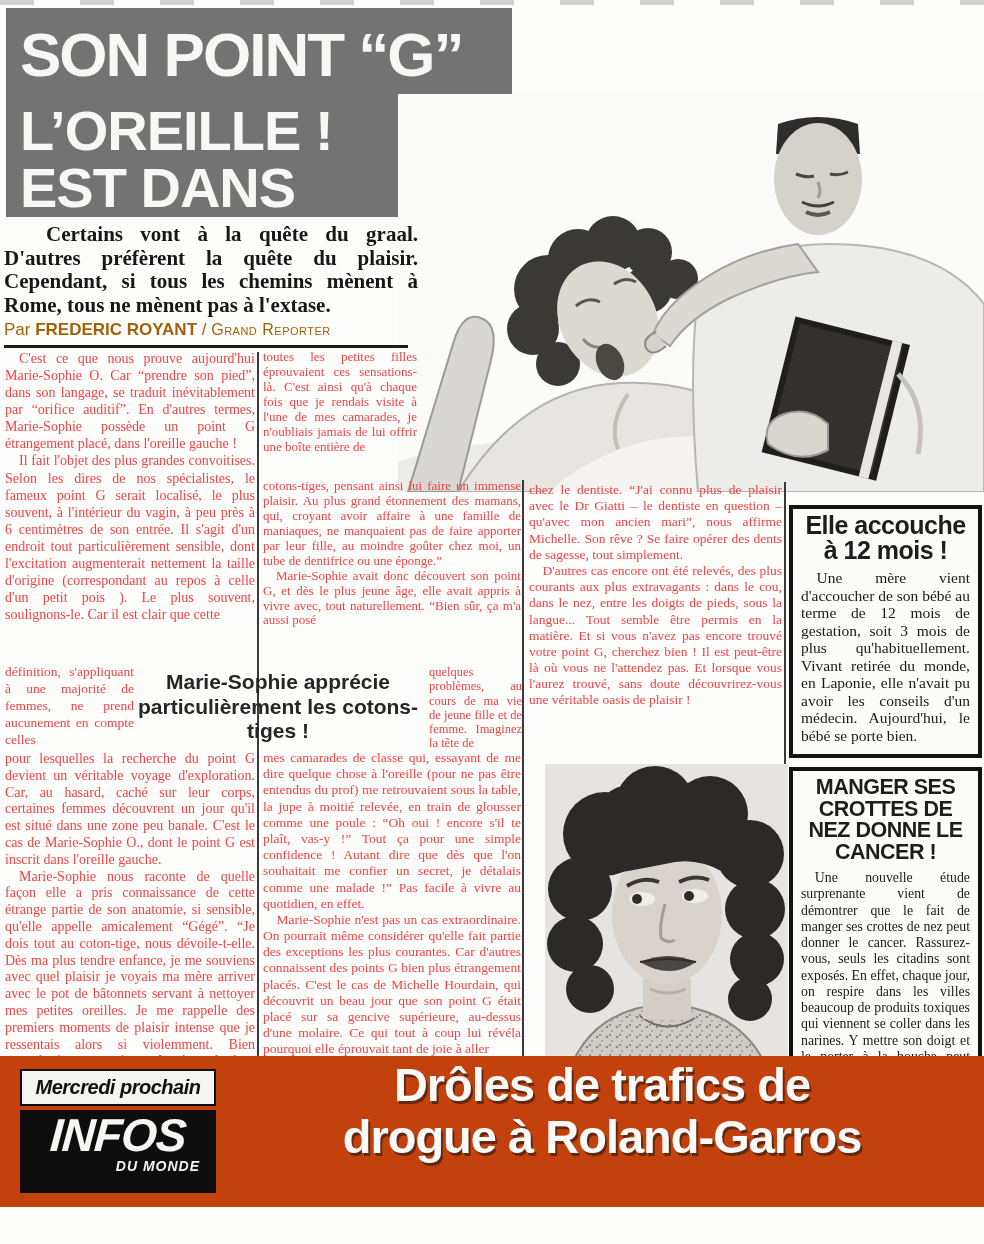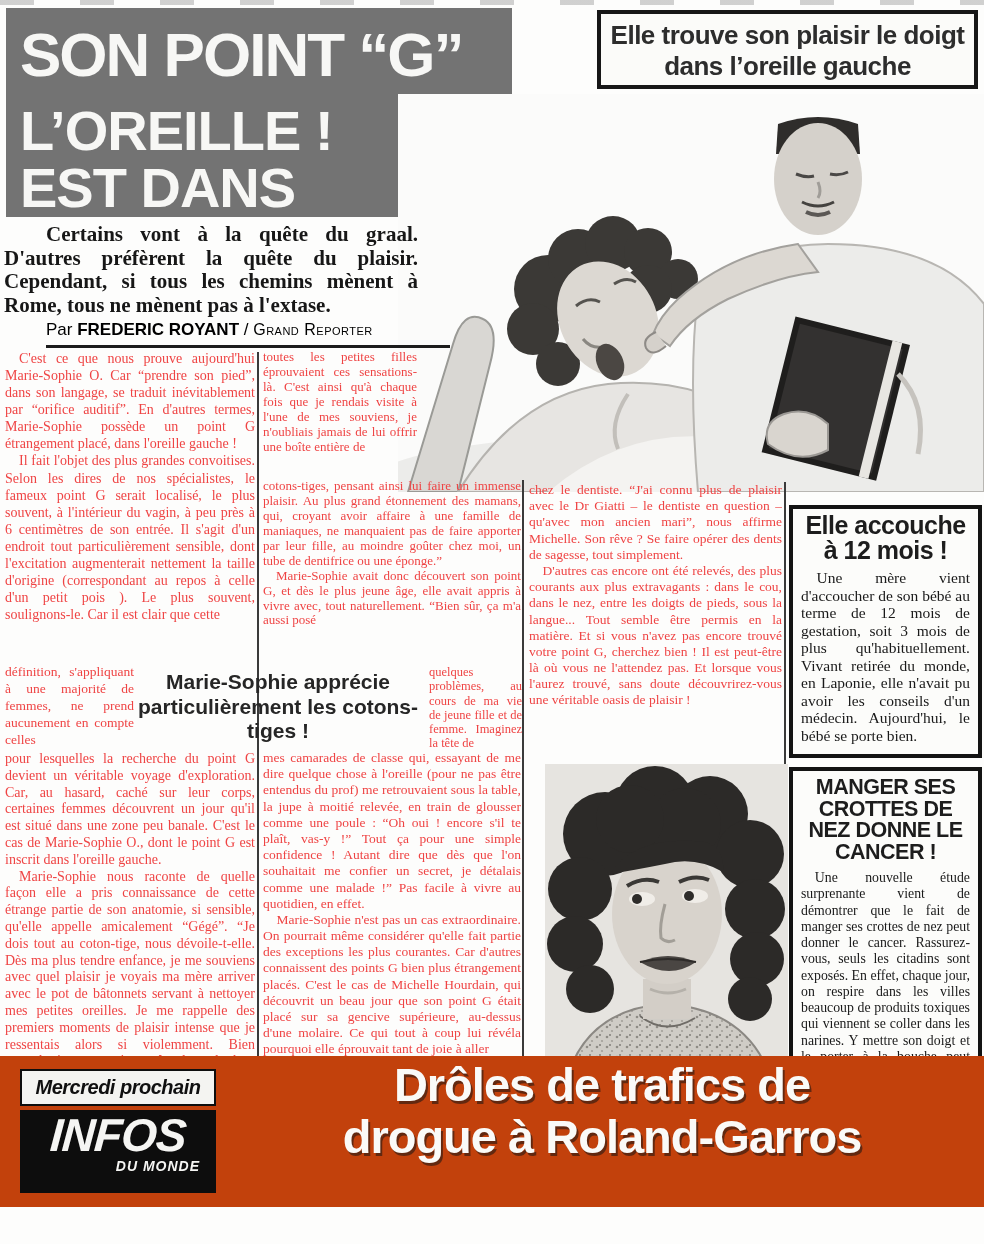--- a/index.html
+++ b/index.html
@@ -26,21 +26,21 @@
   }
   
   #intro {
     left:4px; top:223px; width:414px; height:94px;
     font-weight:bold; font-size:21px; line-height:1.12; text-align:justify;
     white-space:pre-wrap; color:#171717;
   }
   #byline {
     left:4px; top:320px; width:404px; height:28px;
     border-bottom:3px solid #1c1c1c; padding-bottom:3px;
-    font-family:"Liberation Sans",sans-serif; font-size:17px; color:#000000;margin-left:42px;
+    font-family:"Liberation Sans",sans-serif; font-size:17px; color:#a16207;
   }
   #byline .author { font-weight:bold; }
   #byline .role { font-variant:small-caps; font-weight:normal; font-size:16px; letter-spacing:0.5px; }
   
   .body-seg {
     position:absolute; font-family:"Liberation Serif",serif; color:#ef4444;
     text-align:justify; white-space:pre-wrap; overflow:hidden;
   }
   #col1a { left:5px;  top:350px; width:250px; height:314px; font-size:14px;   line-height:1.22; }
   #col1b { left:5px;  top:663px; width:129px; height:87px;  font-size:13.5px; line-height:1.26; }
@@ -117,21 +117,20 @@
 <div id="page">
 
   <div id="scan-noise" class="abs"></div>
 
   <div id="hl1" class="abs hl-block">SON POINT “G”</div>
   <div id="hl2" class="abs hl-block">
     <div>L’OREILLE !</div>
     <div>EST DANS</div>
   </div>
 
-  <div id="subhead" class="abs">Elle trouve son plaisir le doigt dans l’oreille gauche</div>
 
   <div id="photo1" class="abs">
     <svg width="586" height="398" viewBox="0 0 586 398">
       <rect width="586" height="398" fill="#fbfbfa"></rect>
       <ellipse cx="250" cy="390" rx="280" ry="50" fill="#ececea"></ellipse>
 
       <path d="M10 398 L55 250 Q65 215 85 225 Q102 233 92 270 L60 398 Z" fill="#d9d7d3" stroke="#9a9a96" stroke-width="2"></path>
 
       <path d="M60 398 Q120 300 210 290 Q300 282 360 330 L380 398 Z" fill="#e7e5e2" stroke="#b5b3af" stroke-width="2"></path>
       <path d="M150 398 Q230 330 330 345 L350 398 Z" fill="#f4f3f1"></path>
@@ -183,21 +182,21 @@
 
   <div id="rule1" class="vrule"></div>
   <div id="rule2" class="vrule"></div>
   <div id="rule3" class="vrule"></div>
 
   <div id="col1a" class="body-seg"> C'est ce que nous prouve aujourd'hui Marie-Sophie O. Car “prendre son pied”, dans son langage, se traduit inévitablement par “orifice auditif”. En d'autres termes, Marie-Sophie possède un point G étrangement placé, dans l'oreille gauche !
  Il fait l'objet des plus grandes convoitises. Selon les dires de nos spécialistes, le fameux point G serait localisé, le plus souvent, à l'intérieur du vagin, à peu près à 6 centimètres de son entrée. Il s'agit d'un endroit tout particulièrement sensible, dont l'excitation augmenterait nettement la taille d'origine (correspondant au repos à celle d'un petit pois ). Le plus souvent, soulignons-le. Car il est clair que cette</div>
   <div id="col1b" class="body-seg">définition, s'appliquant à une majorité de femmes, ne prend aucunement en compte celles</div>
   <div id="col1c" class="body-seg">pour lesquelles la recherche du point G devient un véritable voyage d'exploration. Car, au hasard, caché sur leur corps, certaines femmes découvrent un jour qu'il est situé dans une zone peu banale. C'est le cas de Marie-Sophie O., dont le point G est inscrit dans l'oreille gauche.
  Marie-Sophie nous raconte de quelle façon elle a pris connaissance de cette étrange partie de son anatomie, si sensible, qu'elle appelle amicalement “Gégé”. “Je dois tout au coton-tige, nous dévoile-t-elle. Dès ma plus tendre enfance, je me souviens avec quel plaisir je voyais ma mère arriver avec le pot de bâtonnets servant à nettoyer mes petites oreilles. Je me rappelle des premiers moments de plaisir intense que je ressentais alors si violemment. Bien entendu, je ne pensais pas être la seule dans ce cas. Et je me doutais bien que</div>
-  <div id="col2a" class="body-seg">toutes les petites filles éprouvaient ces sensations-là. C'est ainsi qu'à chaque fois que je rendais visite à l'une de mes souviens, je n'oubliais jamais de lui offrir une boîte entière de</div>
+  <div id="col2a" class="body-seg">toutes les petites filles éprouvaient ces sensations-là. C'est ainsi qu'à chaque fois que je rendais visite à l'une de mes camarades, je n'oubliais jamais de lui offrir une boîte entière de</div>
   <div id="col2b" class="body-seg">cotons-tiges, pensant ainsi lui faire un immense plaisir. Au plus grand étonnement des mamans, qui, croyant avoir affaire à une famille de maniaques, ne manquaient pas de faire apporter par leur fille, au moindre goûter chez moi, un tube de dentifrice ou une éponge.”
  Marie-Sophie avait donc découvert son point G, et dès le plus jeune âge, elle avait appris à vivre avec, tout naturellement. “Bien sûr, ça m'a aussi posé</div>
   <div id="col2c" class="body-seg">quelques problèmes, au cours de ma vie de jeune fille et de femme. Imaginez la tête de</div>
   <div id="col2d" class="body-seg">mes camarades de classe qui, essayant de me dire quelque chose à l'oreille (pour ne pas être entendus du prof) me retrouvaient sous la table, la jupe à moitié relevée, en train de glousser comme une poule : “Oh oui ! encore s'il te plaît, vas-y !” Tout ça pour une simple confidence ! Autant dire que dès que l'on souhaitait me confier un secret, je détalais comme une malade !” Pas facile à vivre au quotidien, en effet.
  Marie-Sophie n'est pas un cas extraordinaire. On pourrait même considérer qu'elle fait partie des exceptions les plus courantes. Car d'autres connaissent des points G bien plus étrangement placés. C'est le cas de Michelle Hourdain, qui découvrit un beau jour que son point G était placé sur sa gencive supérieure, au-dessus d'une molaire. Ce qui tout à coup lui révéla pourquoi elle éprouvait tant de joie à aller</div>
   <div id="col3" class="body-seg">chez le dentiste. “J'ai connu plus de plaisir avec le Dr Giatti – le dentiste en question – qu'avec mon ancien mari”, nous affirme Michelle. Son rêve ? Se faire opérer des dents de sagesse, tout simplement.
  D'autres cas encore ont été relevés, des plus courants aux plus extravagants : dans le cou, dans le nez, entre les doigts de pieds, sous la langue... Tout semble être permis en la matière. Et si vous n'avez pas encore trouvé votre point G, cherchez bien ! Il est peut-être là où vous ne l'attendez pas. Et lorsque vous l'aurez trouvé, sans doute découvrirez-vous une véritable oasis de plaisir !</div>
 
   <div id="pullquote" class="abs">Marie-Sophie apprécie particulièrement les cotons-tiges !</div>
 

